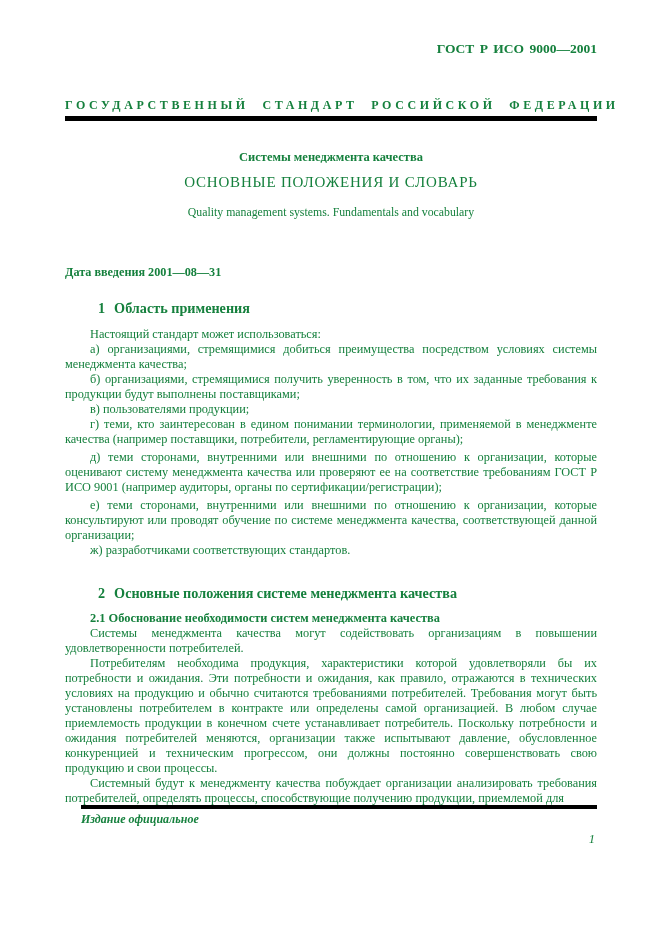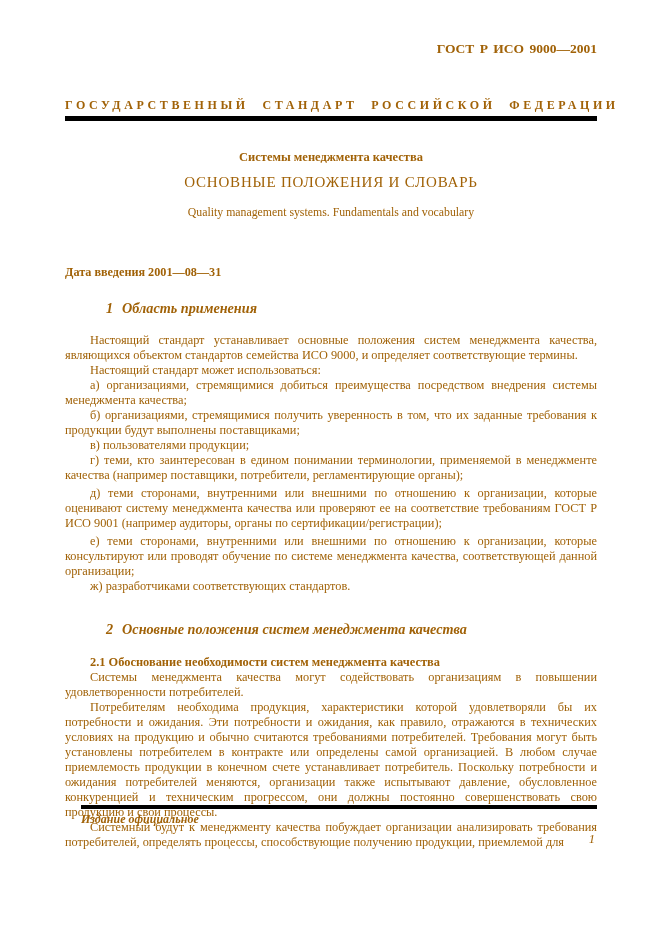--- a/index.html
+++ b/index.html
@@ -2,21 +2,21 @@
 <html lang="ru"><head>
 <meta charset="utf-8">
 <style>
   html, body { margin: 0; padding: 0; background: #888; }
   .page {
     position: relative;
     width: 661px;
     height: 936px;
     margin: 0 auto;
     background: #ffffff;
-    color: #a16207;
+    color: #15803d;
     font-family: "Liberation Serif", "DejaVu Serif", serif;
     overflow: hidden;
     box-sizing: border-box;
   }
   .content {
     position: absolute;
     left: 65px;
     right: 64px;
     top: 0;
   }
@@ -65,26 +65,25 @@
     line-height: 14px;
   }
   .effective-date {
     margin-top: 46px;
     text-align: left;
     font-weight: bold;
     font-size: 12.2px;
     line-height: 15px;
   }
   h2.section-heading {
-    margin: 16px;
+    margin: 8px;
     padding-left: 25px;
     font-size: 14.2px;
     line-height: 18px;
     font-weight: bold;
-    font-style: italic;
   }
   h2.section-1 { margin-top: 19px; }
   h2.section-2 { margin-top: 26px; }
   .section-num { display: inline-block; margin-right: 9px; }
   h3.subsection-heading {
     margin: 8px 0 0 0;
     text-indent: 25px;
     font-size: 12.4px;
     line-height: 16px;
     font-weight: bold;
@@ -136,32 +135,31 @@
 
     <div class="main-title">ОСНОВНЫЕ ПОЛОЖЕНИЯ И СЛОВАРЬ</div>
 
     <div class="english-title">Quality management systems. Fundamentals and vocabulary</div>
 
     <div class="effective-date">Дата введения 2001—08—31</div>
 
     <h2 class="section-heading section-1"><span class="section-num">1</span><span>Область применения</span></h2>
 
     <div class="body-text">
-      <p class="body-p">Настоящий стандарт устанавливает основные положения систем менеджмента качества, являющихся объектом стандартов семейства ИСО 9000, и определяет соответствующие термины.</p>
       <p class="body-p">Настоящий стандарт может использоваться:</p>
-      <p class="body-p">а) организациями, стремящимися добиться преимущества посредством внедрения системы менеджмента качества;</p>
+      <p class="body-p">а) организациями, стремящимися добиться преимущества посредством условиях системы менеджмента качества;</p>
       <p class="body-p">б) организациями, стремящимися получить уверенность в том, что их заданные требования к продукции будут выполнены поставщиками;</p>
       <p class="body-p">в) пользователями продукции;</p>
       <p class="body-p">г) теми, кто заинтересован в едином понимании терминологии, применяемой в менеджменте качества (например поставщики, потребители, регламентирующие органы);</p>
       <p class="body-p sp">д) теми сторонами, внутренними или внешними по отношению к организации, которые оценивают систему менеджмента качества или проверяют ее на соответствие требованиям ГОСТ Р ИСО 9001 (например аудиторы, органы по сертификации/регистрации);</p>
       <p class="body-p sp">е) теми сторонами, внутренними или внешними по отношению к организации, которые консультируют или проводят обучение по системе менеджмента качества, соответствующей данной организации;</p>
       <p class="body-p">ж) разработчиками соответствующих стандартов.</p>
     </div>
 
-    <h2 class="section-heading section-2"><span class="section-num">2</span><span>Основные положения систем менеджмента качества</span></h2>
+    <h2 class="section-heading section-2"><span class="section-num">2</span><span>Основные положения системе менеджмента качества</span></h2>
 
     <h3 class="subsection-heading">2.1 Обоснование необходимости систем менеджмента качества</h3>
 
     <div class="body-text" style="margin-top:0">
       <p class="body-p">Системы менеджмента качества могут содействовать организациям в повышении удовлетворенности потребителей.</p>
       <p class="body-p">Потребителям необходима продукция, характеристики которой удовлетворяли бы их потребности и ожидания. Эти потребности и ожидания, как правило, отражаются в технических условиях на продукцию и обычно считаются требованиями потребителей. Требования могут быть установлены потребителем в контракте или определены самой организацией. В любом случае приемлемость продукции в конечном счете устанавливает потребитель. Поскольку потребности и ожидания потребителей меняются, организации также испытывают давление, обусловленное конкуренцией и техническим прогрессом, они должны постоянно совершенствовать свою продукцию и свои процессы.</p>
       <p class="body-p">Системный будут к менеджменту качества побуждает организации анализировать требования потребителей, определять процессы, способствующие получению продукции, приемлемой для</p>
     </div>
 
   </div>

